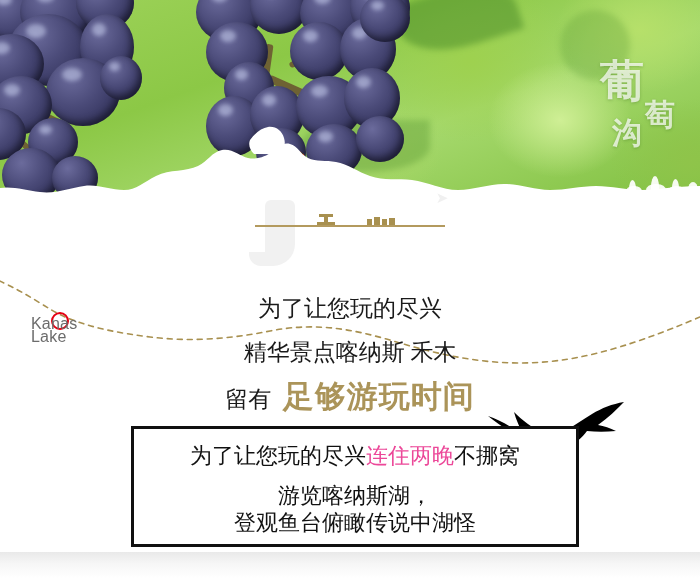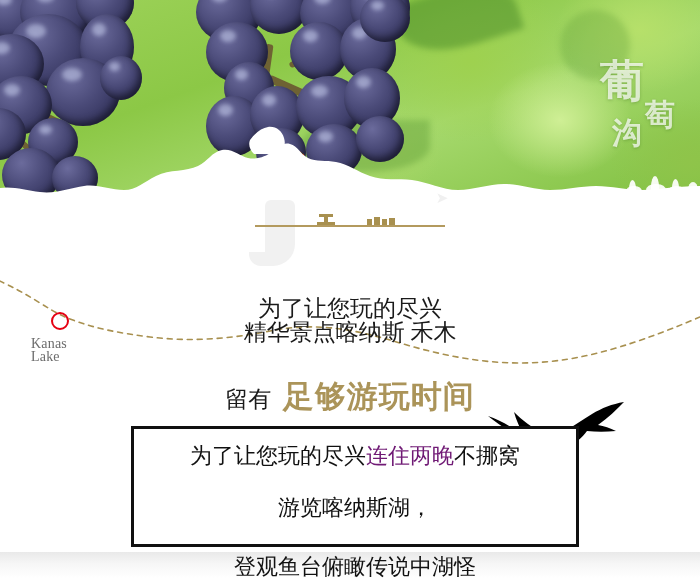--- a/index.html
+++ b/index.html
@@ -189,43 +189,43 @@
     font-weight: bold;
     font-size: 46px;
     vertical-align: -3px;
   }
 
   
   .route { position: absolute; left: 0; top: 185px; width: 700px; height: 230px; }
 
   .kanas-label {
     position: absolute;
-    left: 31px; top: 337px;
+    left: 31px; top: 317px;
     width: 70px;
-    font-family: Liberation Serif, serif;
-    font-size: 14px;
+    font-family: Liberation Sans, sans-serif;
+    font-size: 16px;
     line-height: 13px;
     color: #6c6c6c;
     letter-spacing: .2px;
   }
 
   
   .sub {
     position: absolute;
     left: 0;
     width: 700px;
     text-align: center;
     font-family: "Liberation Serif", serif;
     color: #1a1a1a;
     font-size: 23px;
     line-height: 1;
     white-space: nowrap;
   }
   .sub1 { top: 297px; }
-  .sub2 { top: 321px; text-align: center; }
+  .sub2 { top: 341px; text-align: center; }
   .sub3 { top: 381px; }
   .sub-gold {
     color: #ab9459;
     font-weight: bold;
     font-size: 31px;
     letter-spacing: 1px;
   }
   .sub3 .lead { font-size: 23px; }
 
   
@@ -243,23 +243,23 @@
   }
   .callout .line {
     text-align: center;
     font-family: "Liberation Serif", serif;
     font-size: 22px;
     color: #111111;
     line-height: 1;
     white-space: nowrap;
   }
   .cl1 { margin-top: 16px; }
-  .cl2 { margin-top: 30px; }
-  .cl3 { margin-top: 37px; }
-  .red { color: #701a75; }
+  .cl2 { margin-top: 18px; }
+  .cl3 { margin-top: 5px; }
+  .red { color: #ec4899; }
 
   .bottom-fade {
     position: absolute;
     left: 0; top: 552px;
     width: 700px; height: 26px;
     background: linear-gradient(to bottom, #e9e9e9 0%, #f6f6f6 45%, #ffffff 100%);
   }
 </style>
 </head>
 <body>

